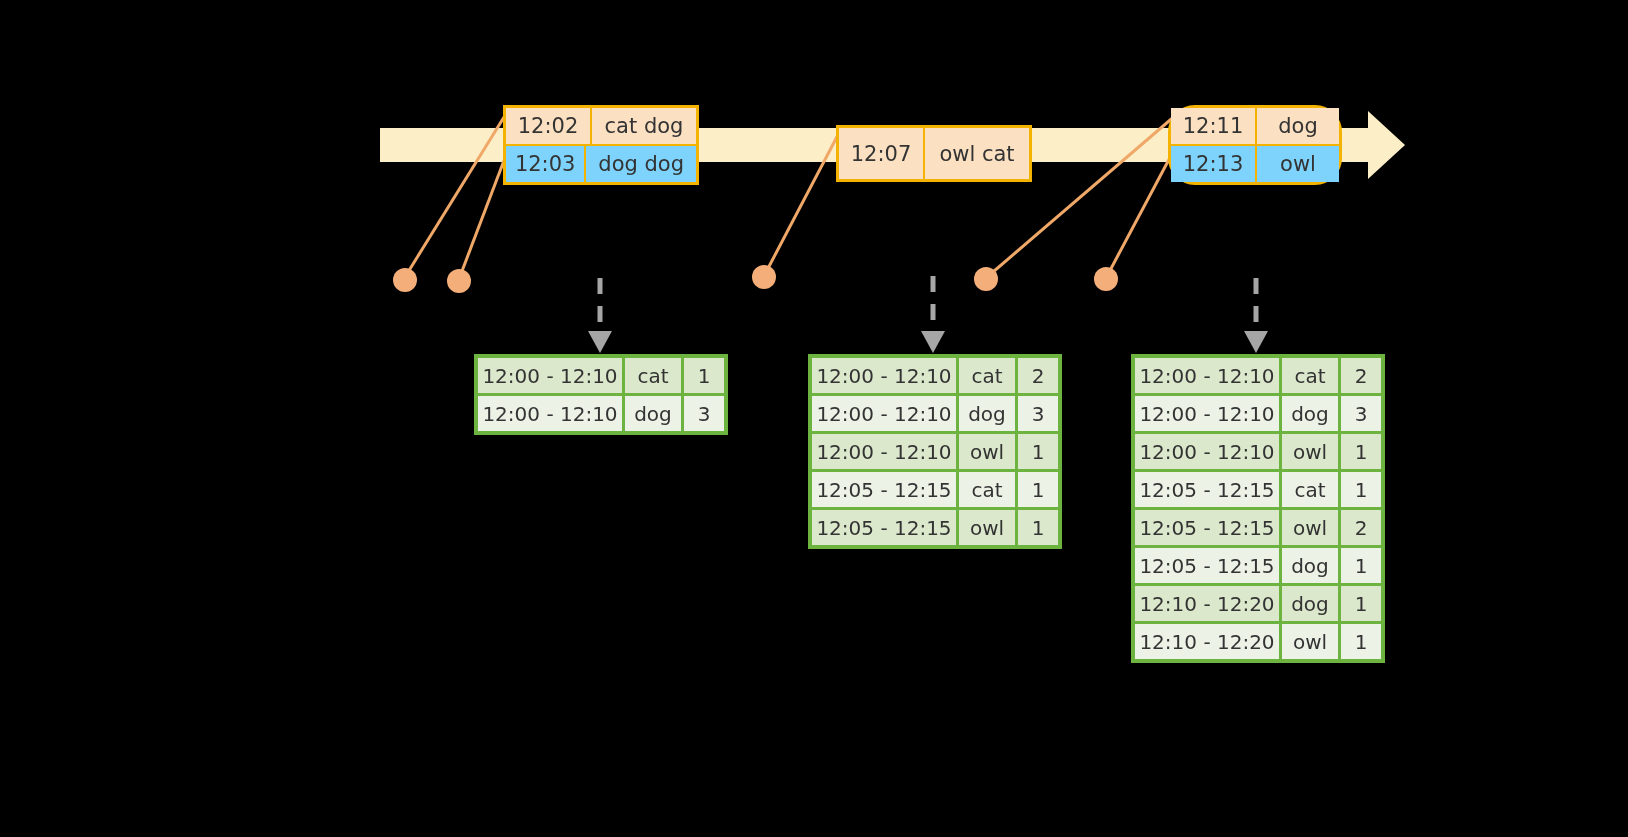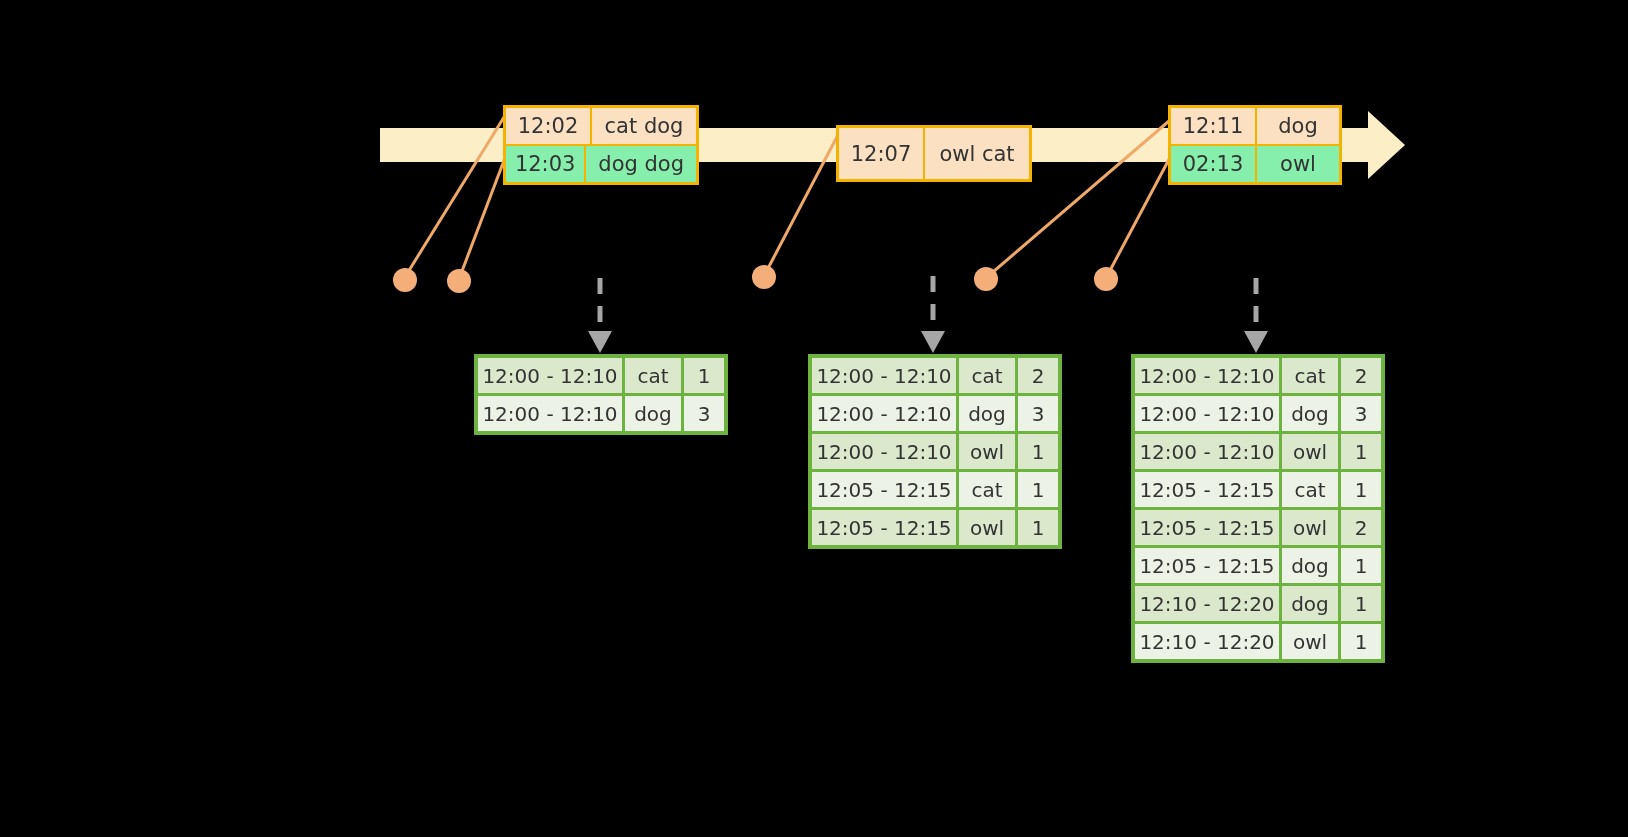--- a/index.html
+++ b/index.html
@@ -20,21 +20,21 @@
   .evt-row{display:flex;flex:1 1 auto;}
   .evt-row + .evt-row{border-top:2px solid #F5B301;}
   .evt-time,.evt-words{
     display:flex;align-items:center;justify-content:center;
     color:#333;font-size:21px;box-sizing:border-box;
     white-space:nowrap;
   }
   .evt-time{width:86px;border-right:2px solid #F5B301;}
   .evt-words{flex:1 1 auto;padding:0 12px;}
   .shade-a .evt-time,.shade-a .evt-words{background:#FBE0C2;}
-  .shade-b .evt-time,.shade-b .evt-words{background:#86efac;}
+  .shade-b .evt-time,.shade-b .evt-words{background:#7dd3fc;}
 
   
   .res-table{
     position:absolute;
     border:4px solid #6CB33F;
     box-sizing:border-box;
     background:#6CB33F;
     display:flex;flex-direction:column;
     gap:3px;
   }
@@ -104,27 +104,27 @@
     </div>
   </div>
 
   <div class="evt-box" style="left:836px;top:80px;width:196px;height:57px;">
     <div class="evt-row shade-a">
       <div class="evt-time">12:07</div>
       <div class="evt-words">owl cat</div>
     </div>
   </div>
 
-  <div class="evt-box" style="left:1168px;top:60px;width:174px;height:80px;">
+  <div class="evt-box" style="left:1168px;top:60px;width:174px;height:80px;border-radius:27px;">
     <div class="evt-row shade-a">
       <div class="evt-time">12:11</div>
       <div class="evt-words">dog</div>
     </div>
     <div class="evt-row shade-b">
-      <div class="evt-time">02:13</div>
+      <div class="evt-time">12:13</div>
       <div class="evt-words">owl</div>
     </div>
   </div>
 
   <div class="res-table" id="tbl0" style="left:474px;top:309px;">
       <div class="res-row dark">
         <div class="res-cell c-window">12:00 - 12:10</div>
         <div class="res-cell c-word">cat</div>
         <div class="res-cell c-count">1</div>
       </div>

